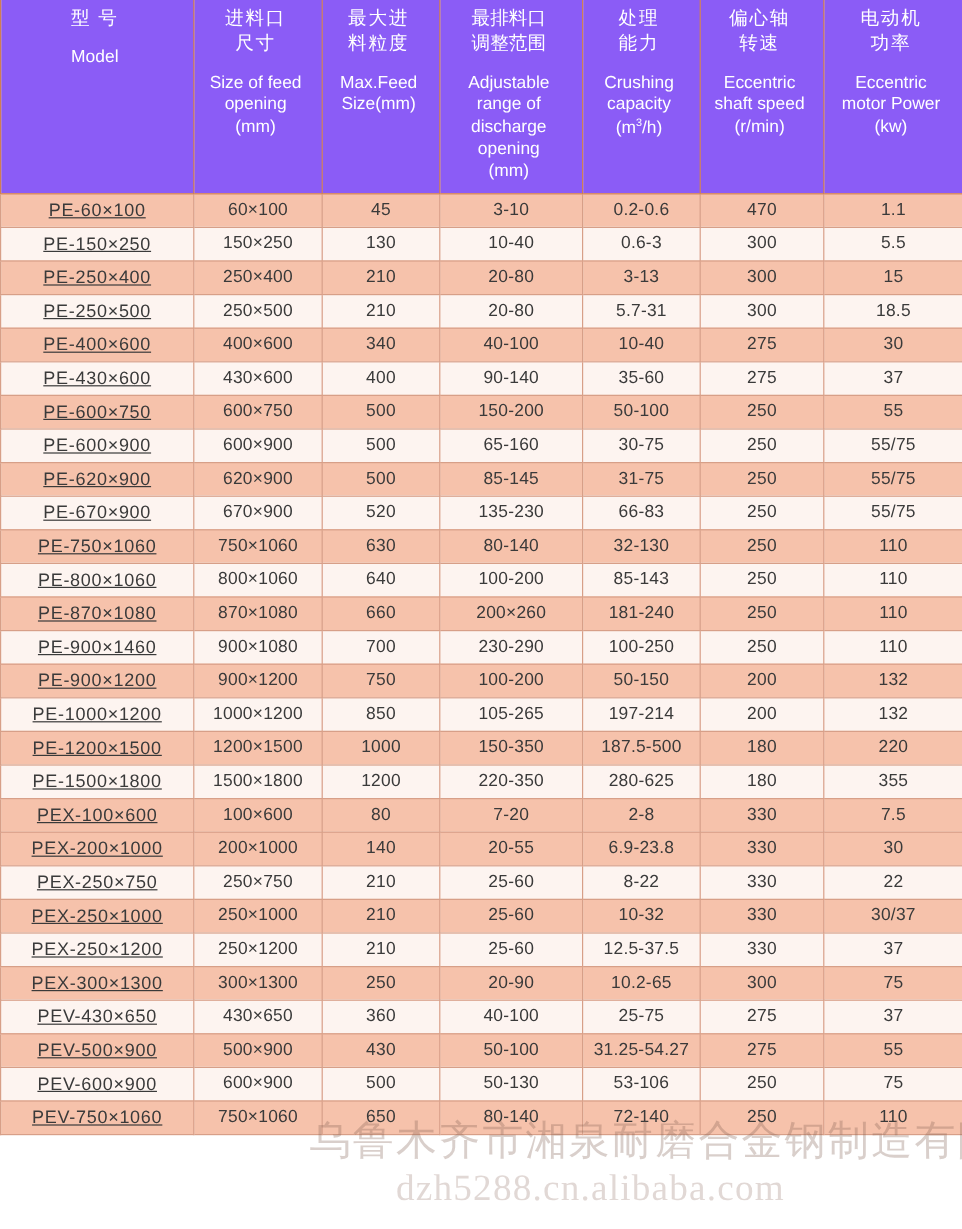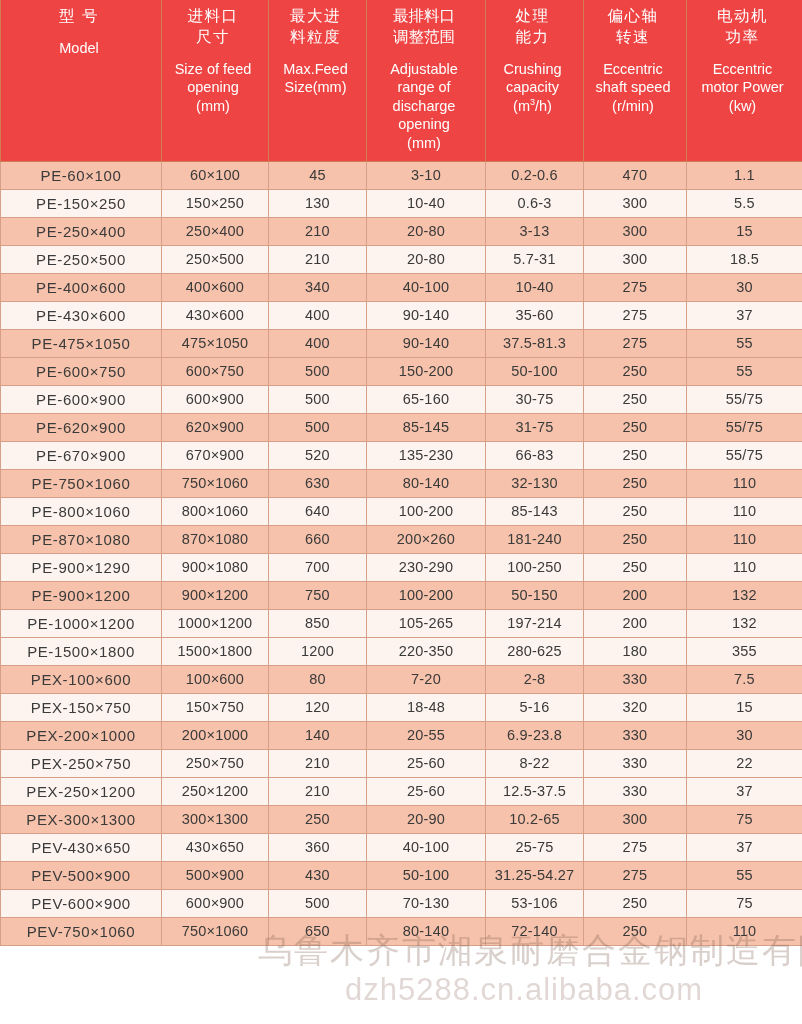--- a/index.html
+++ b/index.html
@@ -22,21 +22,21 @@
   }
   table.spec col.c0 { width: 161px; }
   table.spec col.c1 { width: 107px; }
   table.spec col.c2 { width: 98px; }
   table.spec col.c3 { width: 119px; }
   table.spec col.c4 { width: 98px; }
   table.spec col.c5 { width: 103px; }
   table.spec col.c6 { width: 116px; }
 
   thead th {
-    background: #ef4444;
+    background: #8b5cf6;
     color: #ffffff;
     border: 1px solid #cf7d56;
     border-top: none;
     padding: 6px 6px 8px 2px;
     vertical-align: top;
     height: 156px;
     font-weight: normal;
   }
   .hd-cn {
     font-size: 15.5px;
@@ -62,41 +62,42 @@
     padding: 0 2px;
     white-space: nowrap;
     letter-spacing: 0.2px;
   }
   tbody tr.odd td { background: #f6c2ab; }
   tbody tr.even td { background: #fdf4f0; }
   tbody td.model {
     text-align: center;
     letter-spacing: 0.6px;
     font-size: 15px;
+    text-decoration: underline;
   }
 
   
   .wm {
     position: absolute;
     pointer-events: none;
     white-space: nowrap;
     color: rgba(130, 96, 84, 0.30);
   }
   #wm-company {
     left: 258px; top: 928px;
     font-size: 34px;
     letter-spacing: 2px;
     font-family: "DejaVu Sans", sans-serif;
   }
   #wm-url {
-    left: 345px; top: 972px;
+    left: 330px; top: 972px;
     font-size: 31px;
     letter-spacing: 1px;
     color: rgba(138, 104, 92, 0.26);
-    font-family: Liberation Sans, sans-serif;
+    font-family: Liberation Serif, serif;
   }
 </style>
 </head>
 <body>
 
 <div id="sheet">
 
   <table class="spec">
     <colgroup>
       <col class="c0">
@@ -214,29 +215,20 @@
         <tr class="even">
           <td class="model">PE-430×600</td>
           <td>430×600</td>
           <td>400</td>
           <td>90-140</td>
           <td>35-60</td>
           <td>275</td>
           <td>37</td>
         </tr>
         <tr class="odd">
-          <td class="model">PE-475×1050</td>
-          <td>475×1050</td>
-          <td>400</td>
-          <td>90-140</td>
-          <td>37.5-81.3</td>
-          <td>275</td>
-          <td>55</td>
-        </tr>
-        <tr class="odd">
           <td class="model">PE-600×750</td>
           <td>600×750</td>
           <td>500</td>
           <td>150-200</td>
           <td>50-100</td>
           <td>250</td>
           <td>55</td>
         </tr>
         <tr class="even">
           <td class="model">PE-600×900</td>
@@ -286,21 +278,21 @@
         <tr class="odd">
           <td class="model">PE-870×1080</td>
           <td>870×1080</td>
           <td>660</td>
           <td>200×260</td>
           <td>181-240</td>
           <td>250</td>
           <td>110</td>
         </tr>
         <tr class="even">
-          <td class="model">PE-900×1290</td>
+          <td class="model">PE-900×1460</td>
           <td>900×1080</td>
           <td>700</td>
           <td>230-290</td>
           <td>100-250</td>
           <td>250</td>
           <td>110</td>
         </tr>
         <tr class="odd">
           <td class="model">PE-900×1200</td>
           <td>900×1200</td>
@@ -312,65 +304,74 @@
         </tr>
         <tr class="even">
           <td class="model">PE-1000×1200</td>
           <td>1000×1200</td>
           <td>850</td>
           <td>105-265</td>
           <td>197-214</td>
           <td>200</td>
           <td>132</td>
         </tr>
+        <tr class="odd">
+          <td class="model">PE-1200×1500</td>
+          <td>1200×1500</td>
+          <td>1000</td>
+          <td>150-350</td>
+          <td>187.5-500</td>
+          <td>180</td>
+          <td>220</td>
+        </tr>
         <tr class="even">
           <td class="model">PE-1500×1800</td>
           <td>1500×1800</td>
           <td>1200</td>
           <td>220-350</td>
           <td>280-625</td>
           <td>180</td>
           <td>355</td>
         </tr>
         <tr class="odd">
           <td class="model">PEX-100×600</td>
           <td>100×600</td>
           <td>80</td>
           <td>7-20</td>
           <td>2-8</td>
           <td>330</td>
           <td>7.5</td>
         </tr>
-        <tr class="even">
-          <td class="model">PEX-150×750</td>
-          <td>150×750</td>
-          <td>120</td>
-          <td>18-48</td>
-          <td>5-16</td>
-          <td>320</td>
-          <td>15</td>
-        </tr>
         <tr class="odd">
           <td class="model">PEX-200×1000</td>
           <td>200×1000</td>
           <td>140</td>
           <td>20-55</td>
           <td>6.9-23.8</td>
           <td>330</td>
           <td>30</td>
         </tr>
         <tr class="even">
           <td class="model">PEX-250×750</td>
           <td>250×750</td>
           <td>210</td>
           <td>25-60</td>
           <td>8-22</td>
           <td>330</td>
           <td>22</td>
         </tr>
+        <tr class="odd">
+          <td class="model">PEX-250×1000</td>
+          <td>250×1000</td>
+          <td>210</td>
+          <td>25-60</td>
+          <td>10-32</td>
+          <td>330</td>
+          <td>30/37</td>
+        </tr>
         <tr class="even">
           <td class="model">PEX-250×1200</td>
           <td>250×1200</td>
           <td>210</td>
           <td>25-60</td>
           <td>12.5-37.5</td>
           <td>330</td>
           <td>37</td>
         </tr>
         <tr class="odd">
@@ -397,21 +398,21 @@
           <td>430</td>
           <td>50-100</td>
           <td>31.25-54.27</td>
           <td>275</td>
           <td>55</td>
         </tr>
         <tr class="even">
           <td class="model">PEV-600×900</td>
           <td>600×900</td>
           <td>500</td>
-          <td>70-130</td>
+          <td>50-130</td>
           <td>53-106</td>
           <td>250</td>
           <td>75</td>
         </tr>
         <tr class="odd">
           <td class="model">PEV-750×1060</td>
           <td>750×1060</td>
           <td>650</td>
           <td>80-140</td>
           <td>72-140</td>

